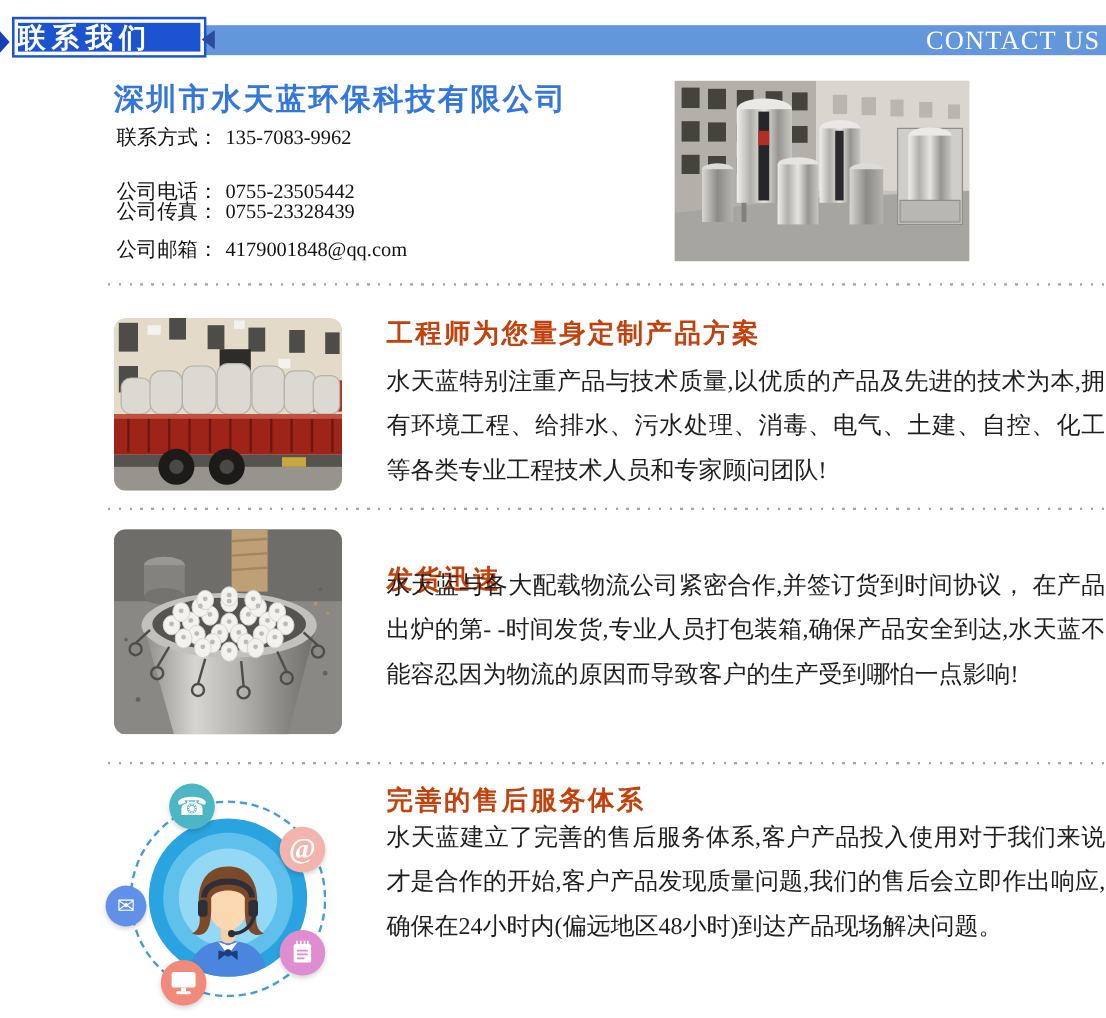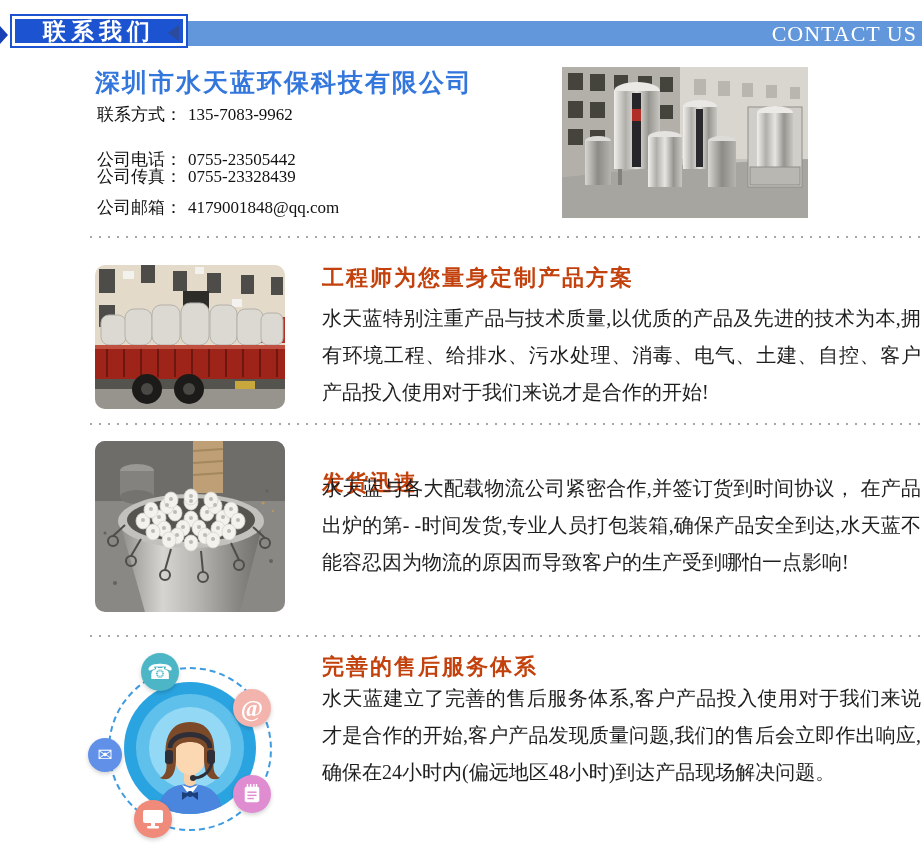--- a/index.html
+++ b/index.html
@@ -8,23 +8,23 @@
     position:relative; width:922px; height:848px; background:#ffffff;
     font-family:"Liberation Serif","DejaVu Serif",serif; color:#1f1f1f; overflow:hidden;
   }
   
   .hdr-bar { position:absolute; left:168px; top:21px; right:0; height:25px; background:#6397db; }
   .contact-us {
     position:absolute; right:5px; top:22px; height:24px; line-height:24px;
     color:#fff; font-size:22px; letter-spacing:1px; font-family:"Liberation Serif",serif;
   }
   .title-box {
-    position:absolute; left:12px; top:16px; width:174px; height:30px;
+    position:absolute; left:12px; top:16px; width:158px; height:30px;
     background:#1b53d0; border:3px solid #ffffff; outline:2px solid #1b53d0;
-    display:flex; align-items:center; justify-content:center;
+    display:flex; align-items:center; justify-content:flex-start;
     color:#fff; font-size:23px; font-weight:bold; letter-spacing:5px;
   }
   .left-arrow {
     position:absolute; left:0; top:26px; width:0; height:0;
     border-top:9px solid transparent; border-bottom:9px solid transparent;
     border-left:8px solid #1741b5;
   }
   .bar-notch {
     position:absolute; left:168px; top:25px; width:0; height:0;
     border-top:8px solid transparent; border-bottom:8px solid transparent;
@@ -200,21 +200,21 @@
       <rect x="0" y="114" width="190" height="30" fill="#97948e"></rect>
       <rect x="0" y="114" width="190" height="10" fill="#55534e"></rect>
       <circle cx="52" cy="124" r="15" fill="#1c1b19"></circle>
         <circle cx="52" cy="124" r="6" fill="#4a4845"></circle>
       <circle cx="94" cy="124" r="15" fill="#1c1b19"></circle>
         <circle cx="94" cy="124" r="6" fill="#4a4845"></circle>
       <rect x="140" y="116" width="20" height="8" fill="#c8a83c"></rect>
     </svg>
   </div>
   <div class="sec-title" style="top:263px;">工程师为您量身定制产品方案</div>
-  <div class="sec-body" style="top:300px;">水天蓝特别注重产品与技术质量,以优质的产品及先进的技术为本,拥有环境工程、给排水、污水处理、消毒、电气、土建、自控、客户产品投入使用对于我们来说才是合作的开始!</div>
+  <div class="sec-body" style="top:300px;">水天蓝特别注重产品与技术质量,以优质的产品及先进的技术为本,拥有环境工程、给排水、污水处理、消毒、电气、土建、自控、化工等各类专业工程技术人员和专家顾问团队!</div>
 
   <div class="sec-img" style="top:441px; height:171px;">
     <svg width="190" height="171" viewBox="0 0 190 171">
       <defs>
         <linearGradient id="vs" x1="0" y1="0" x2="1" y2="0">
           <stop offset="0" stop-color="#8f8e8a"></stop>
             <stop offset=".3" stop-color="#d6d5d1"></stop>
           <stop offset=".55" stop-color="#b5b4b0"></stop>
             <stop offset=".8" stop-color="#8b8a86"></stop>
             <stop offset="1" stop-color="#6f6e6a"></stop>

